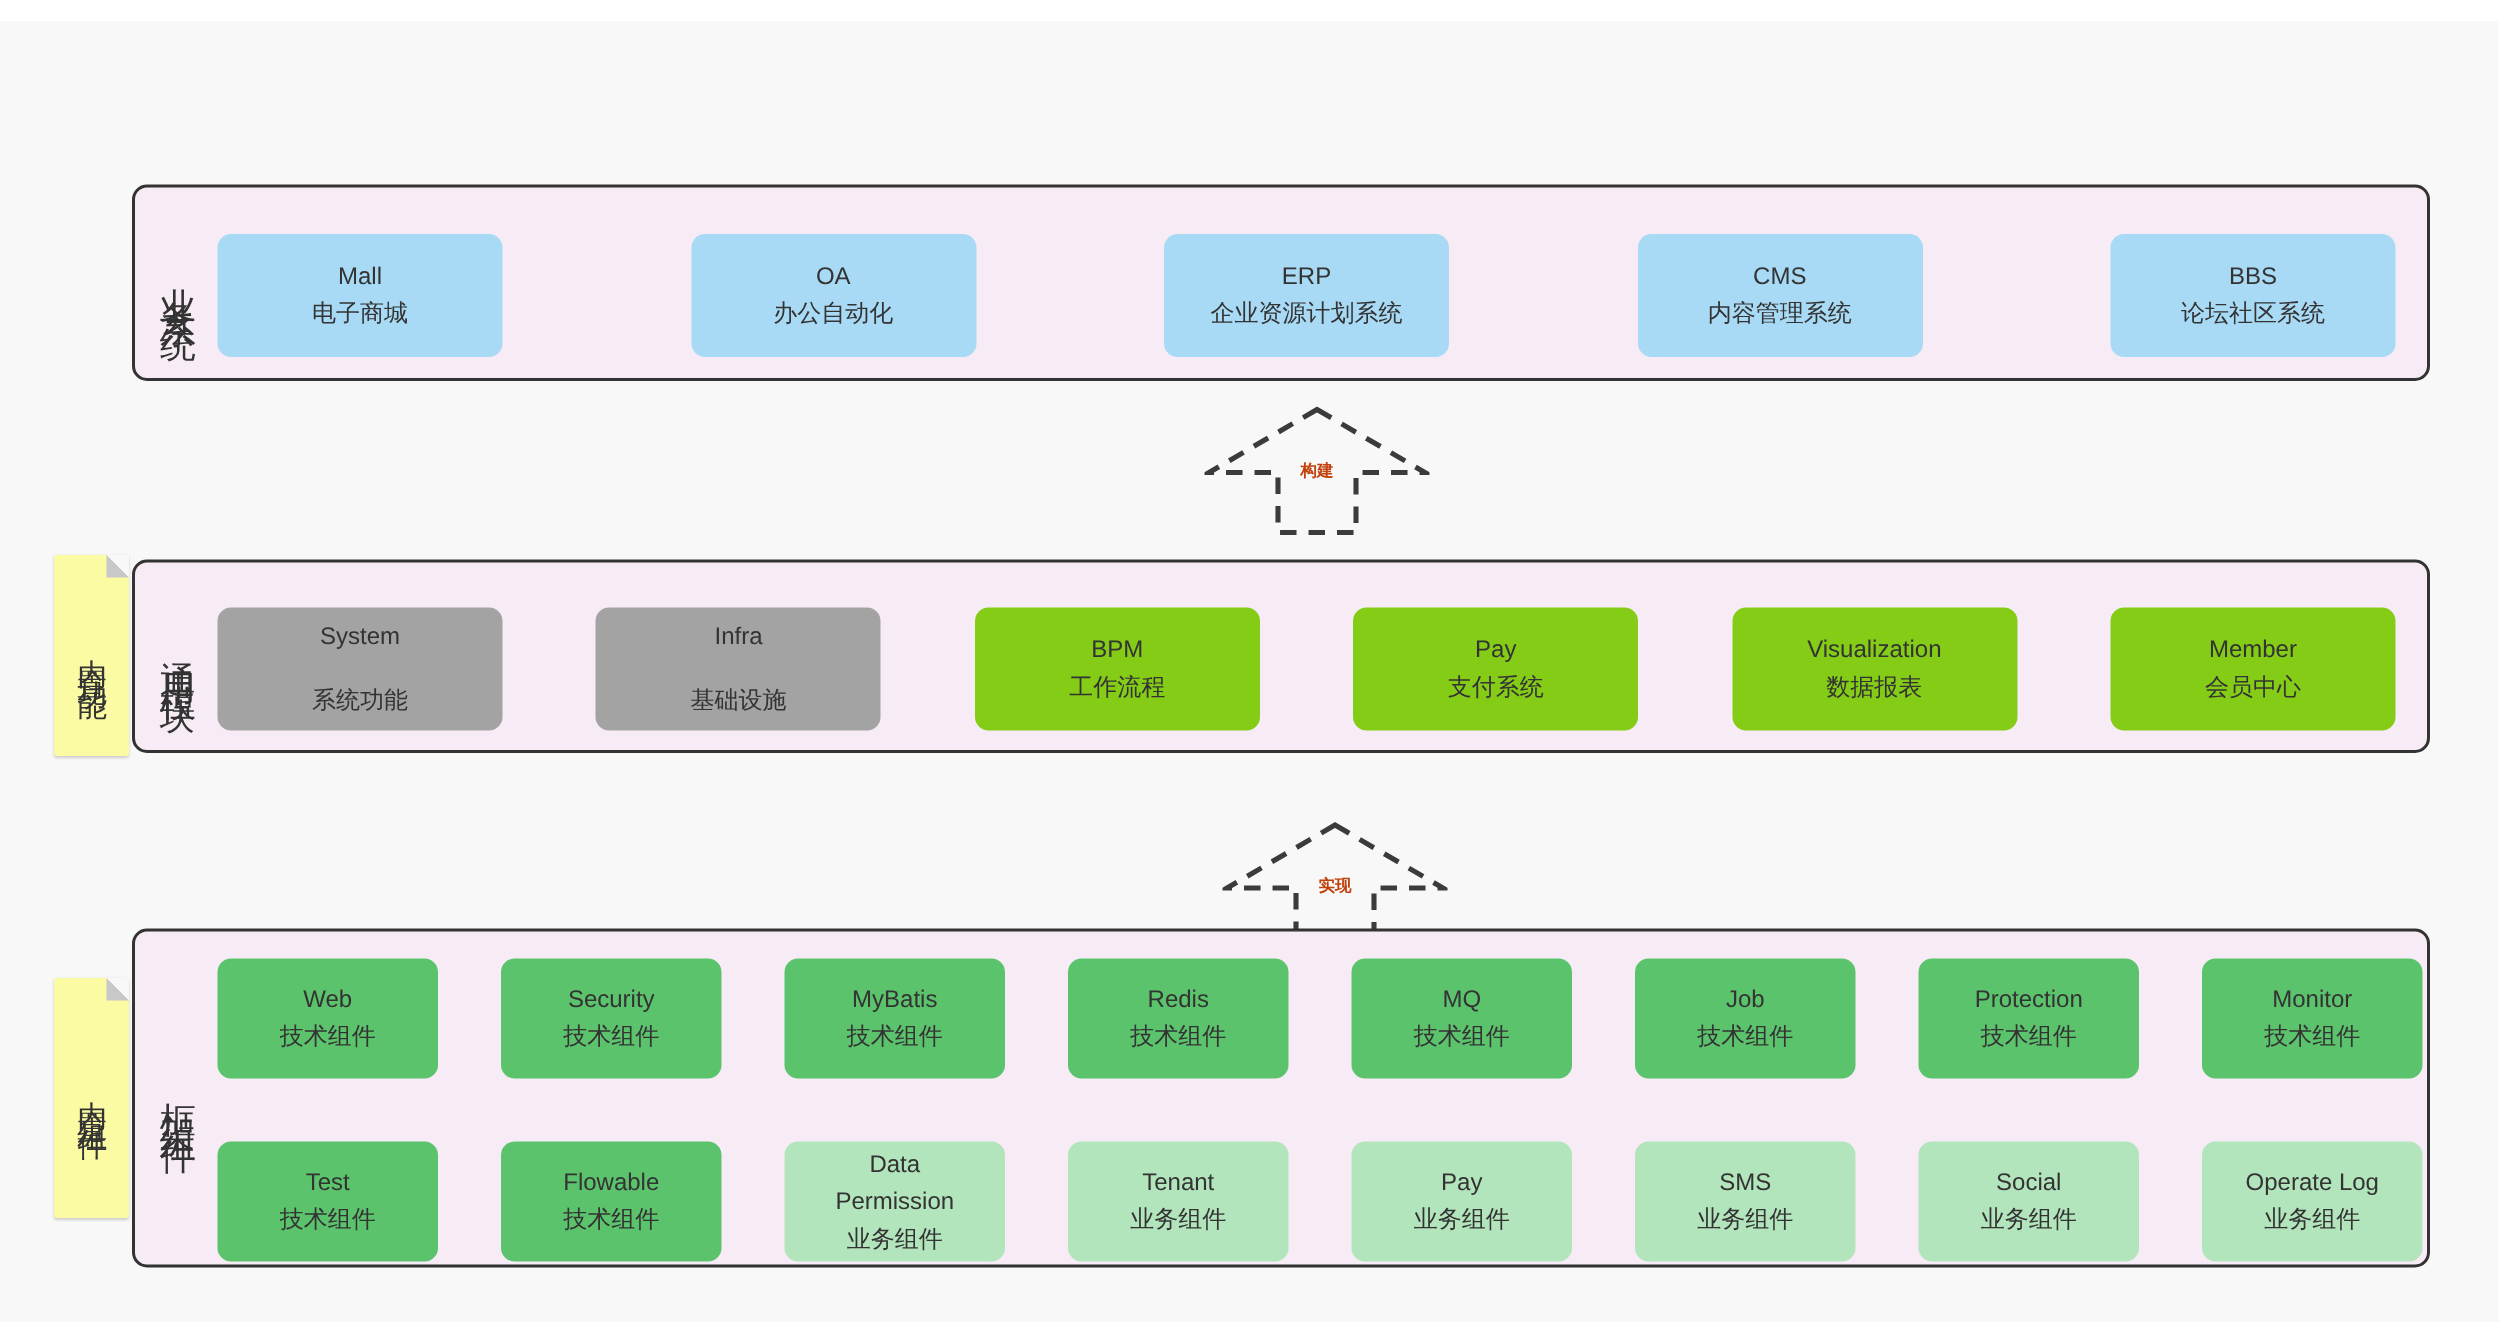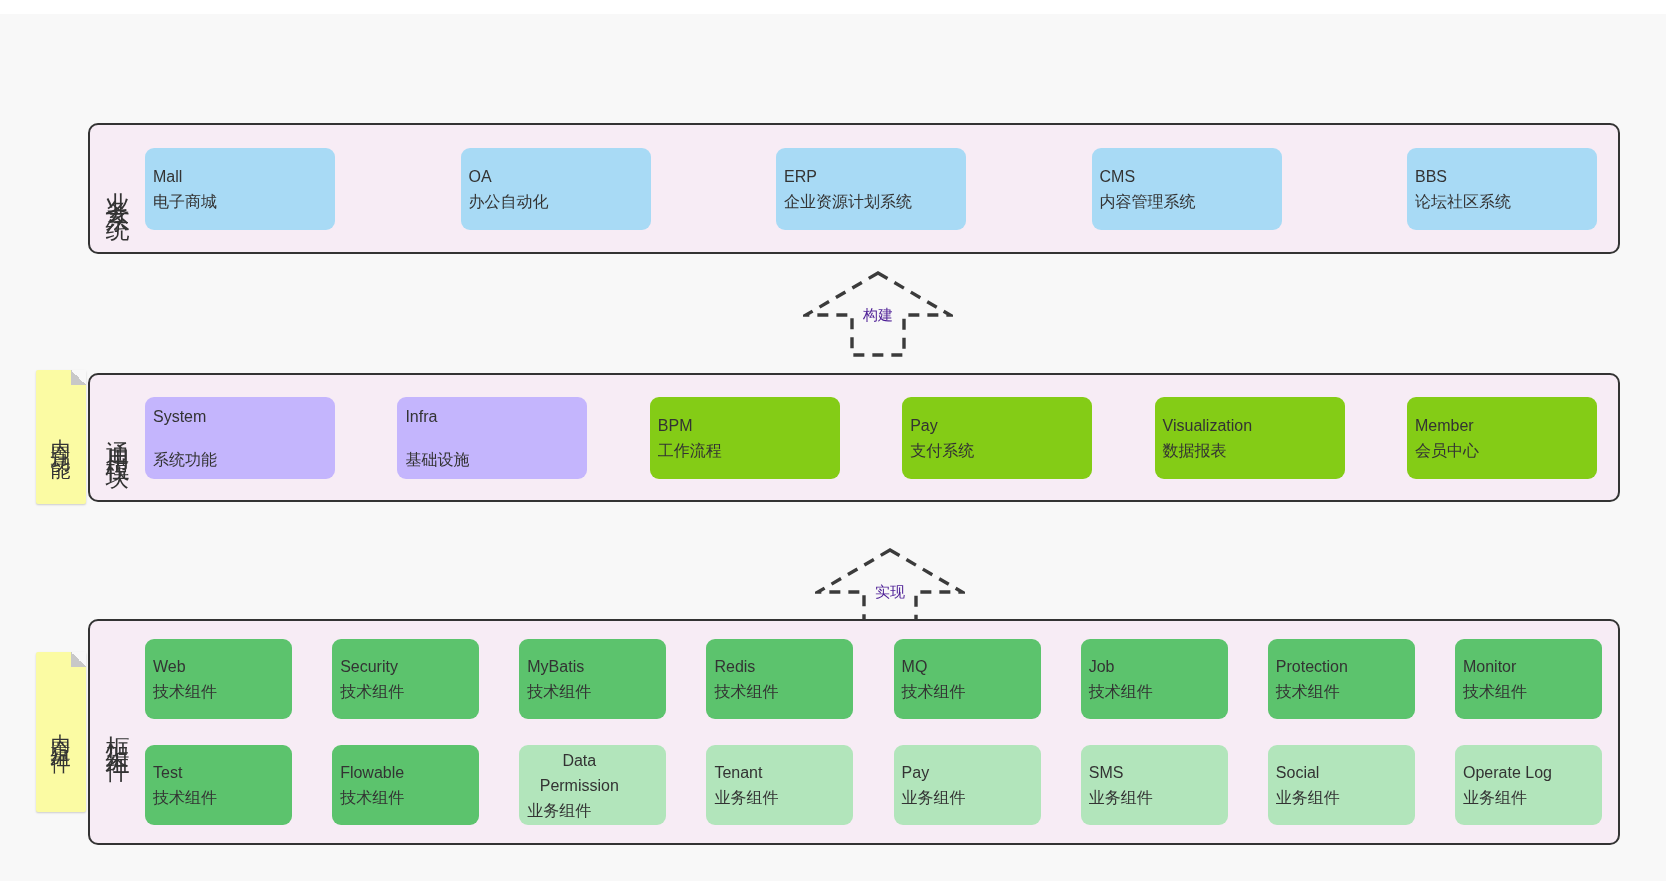--- a/index.html
+++ b/index.html
@@ -20,33 +20,33 @@
   .layer-modules{top:373px;height:129px;}
   .layer-components{top:619px;height:226px;}
 
   .label-col{flex:0 0 55px;display:flex;align-items:center;justify-content:center;}
   .v-label{
     writing-mode:vertical-rl;text-orientation:upright;
     font-size:24px;letter-spacing:8px;line-height:1;color:#333;white-space:nowrap;
   }
 
   .boxes{flex:1;display:flex;align-items:center;justify-content:space-between;padding-right:21px;}
-  .boxes-col{flex:1;display:flex;flex-direction:column;justify-content:center;gap:26px;padding-right:16px;}
+  .boxes-col{flex:1;display:flex;flex-direction:column;justify-content:center;gap:26px;padding-right:3px;}
   .row8{display:flex;justify-content:space-between;}
 
   .box{
     border-radius:9px;box-sizing:border-box;padding:0 8px;
-    display:flex;flex-direction:column;align-items:flex-start;justify-content:center;
-    text-align:center;font-size:16px;line-height:25px;color:#333;
+    display:flex;flex-direction:column;align-items:center;justify-content:center;
+    text-align:center;font-size:16px;line-height:25px;color:#333;margin-top:16px;
   }
   .w6{width:190px;height:82px;}
   .w8{width:147px;height:80px;}
   .w8 .t{max-width:104px;}
   .blue{background:#a8daf5;}
-  .red{background:#c4b5fd;gap:18px;}
+  .red{background:#a3a3a3;gap:18px;}
   .pink{background:#84cc16;}
   .green{background:#5cc36d;}
   .green-light{background:#b2e5bb;}
 
   
   .note{
     position:absolute;left:36px;width:50px;background:#fbfba3;z-index:1;
     border-radius:2px;box-shadow:0 1px 2px rgba(0,0,0,.18);
     display:flex;align-items:center;justify-content:center;
   }
@@ -61,21 +61,21 @@
     background:linear-gradient(225deg,#f8f8f8 0,#f8f8f8 50%,#c8c8c8 50%,#c8c8c8 100%);
   }
 
   
   .arrow{position:absolute;width:150px;height:86px;z-index:1;}
   .arrow-build{left:803px;top:271px;}
   .arrow-implement{left:815px;top:548px;}
   .arrow svg{display:block;width:100%;height:100%;}
   .arrow-label{
     position:absolute;left:50%;top:30px;transform:translateX(-50%);
-    background:#f8f8f8;padding:5px 3px;font-size:15px;color:#4c1d95;white-space:nowrap;
+    background:#f8f8f8;padding:5px 3px;font-size:11px;color:#c2410c;white-space:nowrap;font-weight:bold;
   }
 </style>
 </head>
 <body>
 
 <div class="canvas">
   <div class="top-strip"></div>
 
   <div class="layer layer-business">
     <div class="label-col">

